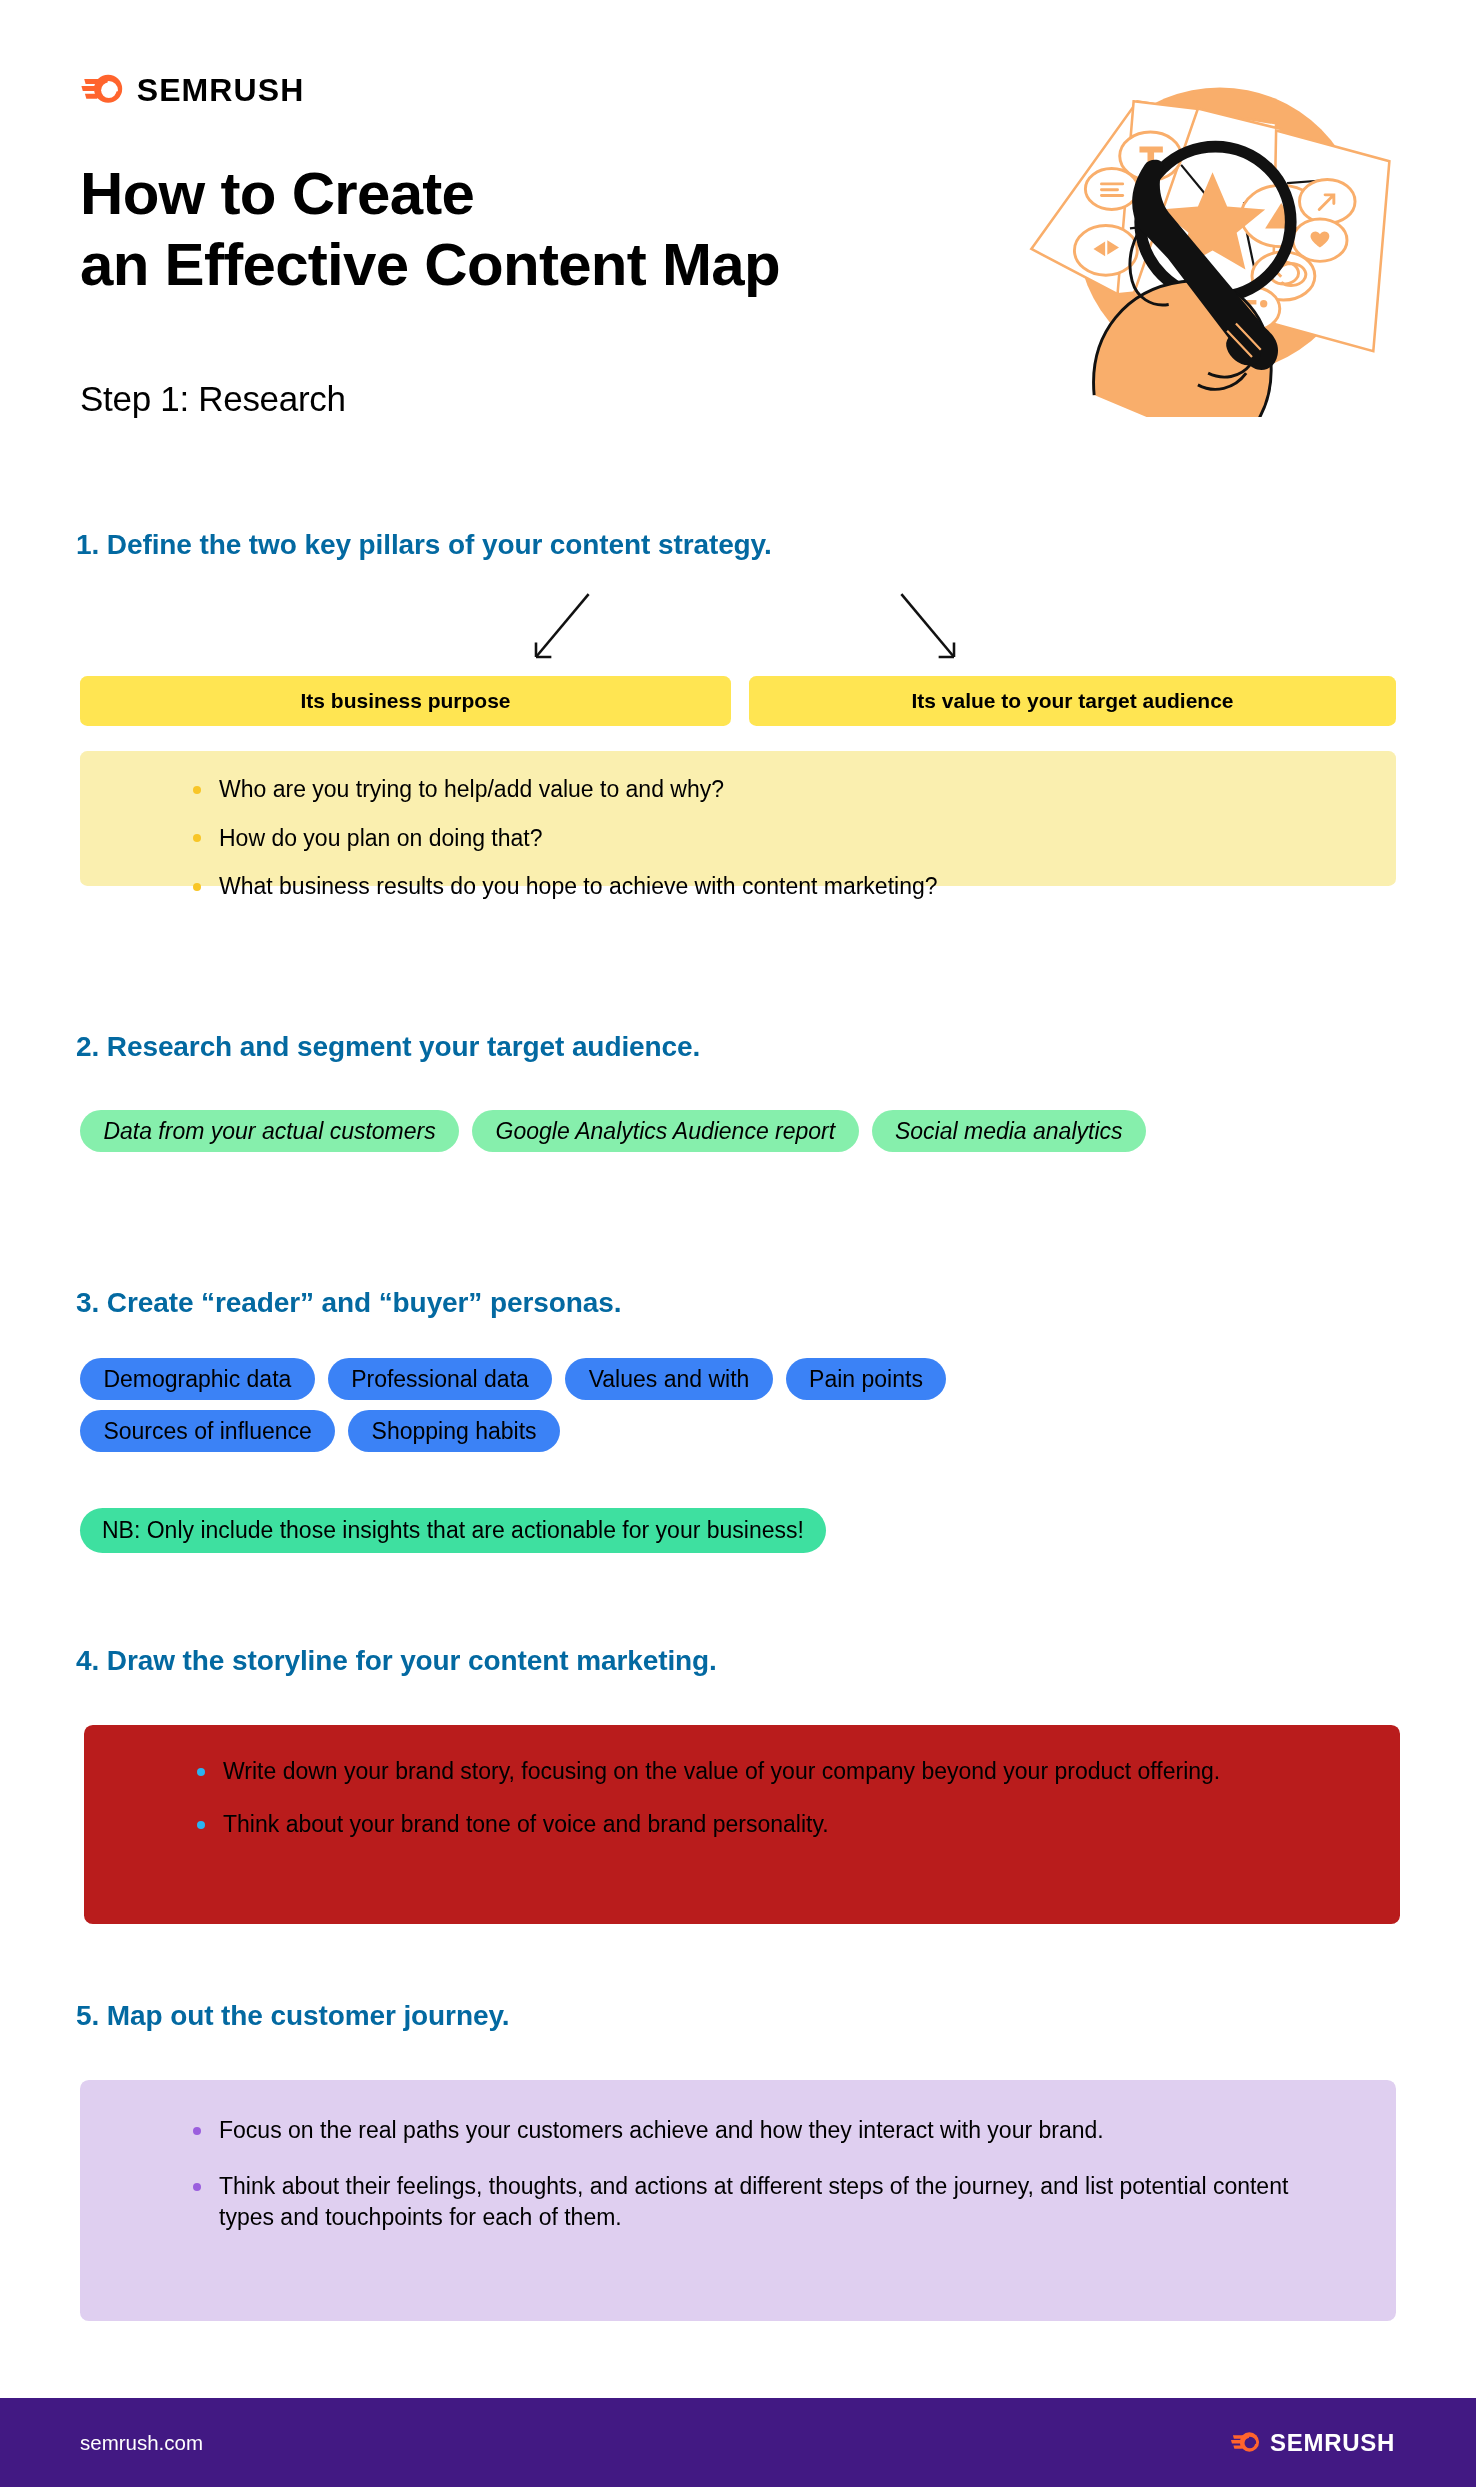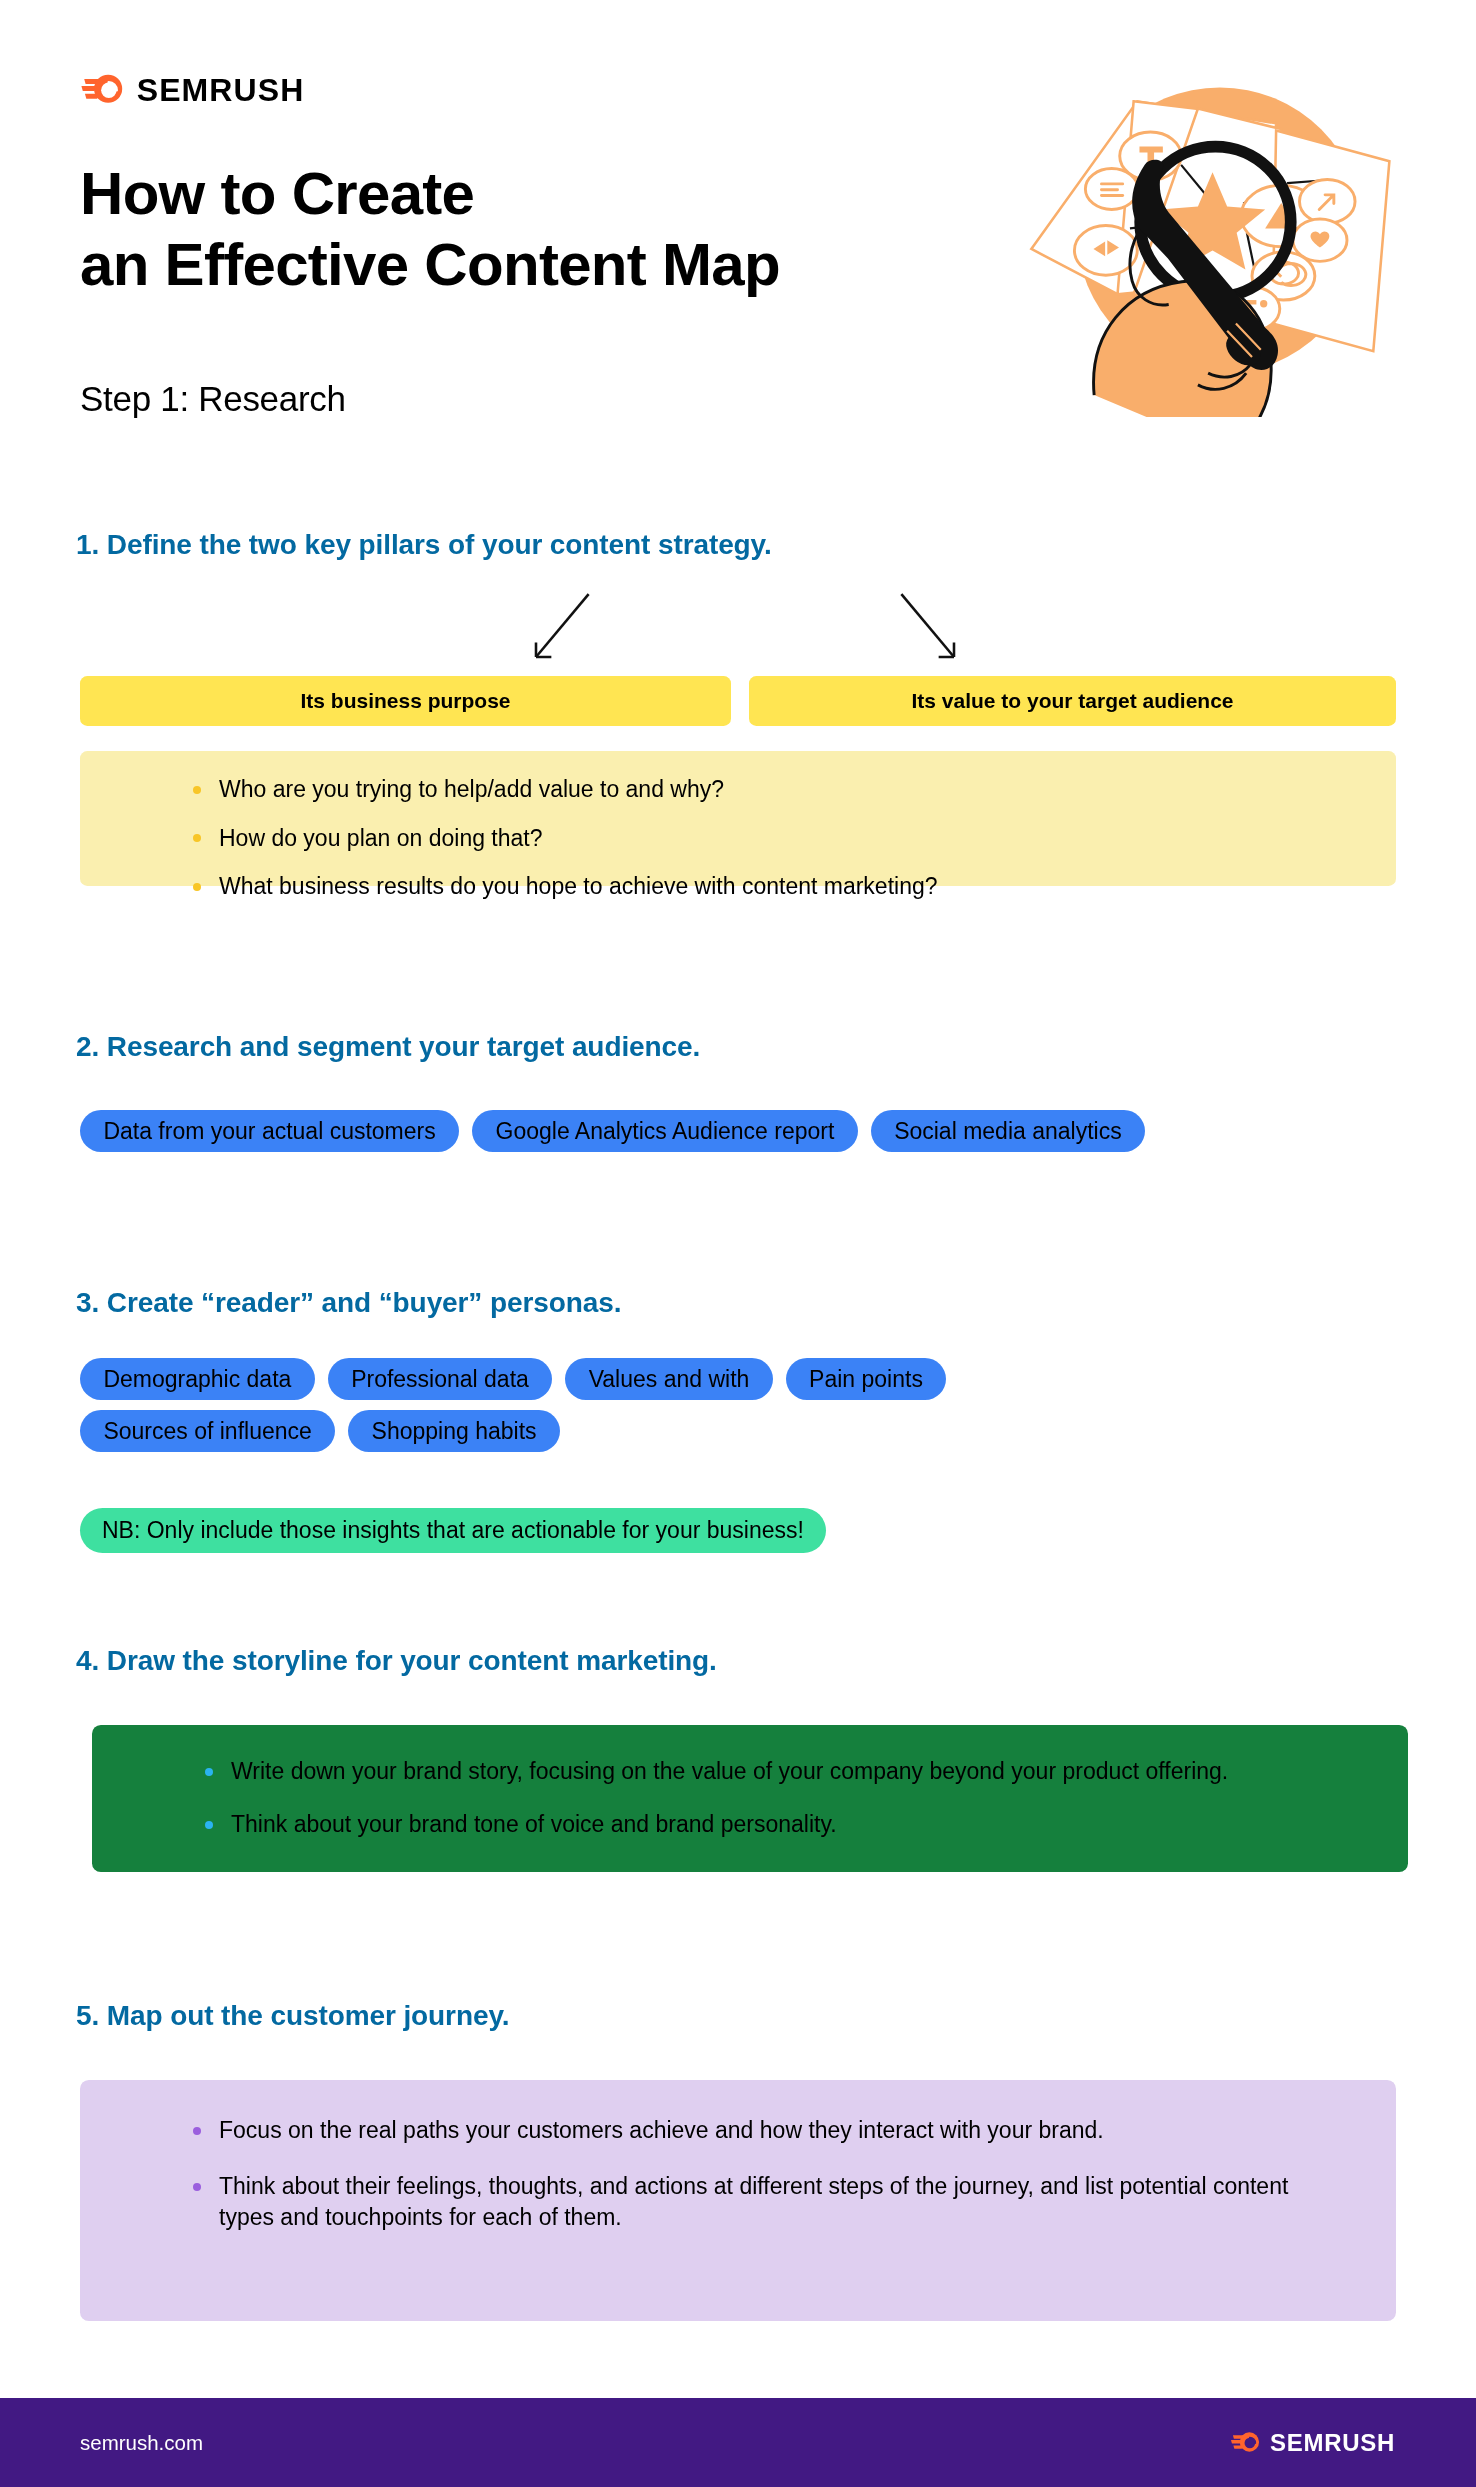--- a/index.html
+++ b/index.html
@@ -150,46 +150,46 @@
   .pill {
     height: 42px;
     border-radius: 21px;
     display: inline-flex;
     align-items: center;
     padding: 0 23.4px;
     font-size: 23px;
     color: #000000;
     white-space: nowrap;
   }
-  .pill.lime { background: #3b82f6; }
+  .pill.lime { background: #86efac; font-style: italic; }
   .pill.mint { background: #3b82f6; }
 
   .nb-bar {
     position: absolute;
     left: 80px;
     top: 1508px;
     height: 45px;
     background: #3EE0A0;
     border-radius: 23px;
     display: inline-flex;
     align-items: center;
     padding: 0 22px;
     font-size: 23px;
     color: #000000;
     white-space: nowrap;
   }
 
   
   .panel-blue {
     position: absolute;
-    left: 92px;
+    left: 84px;
     top: 1725px;
     width: 1316px;
-    height: 147px;
-    background: #15803d;
+    height: 199px;
+    background: #b91c1c;
     border-radius: 8.8px;
     padding: 31px 58px 0 110px;
   }
   .panel-blue .blist li { margin-bottom: 22px; }
 
   .panel-purple {
     position: absolute;
     left: 80px;
     top: 2080px;
     width: 1316px;

